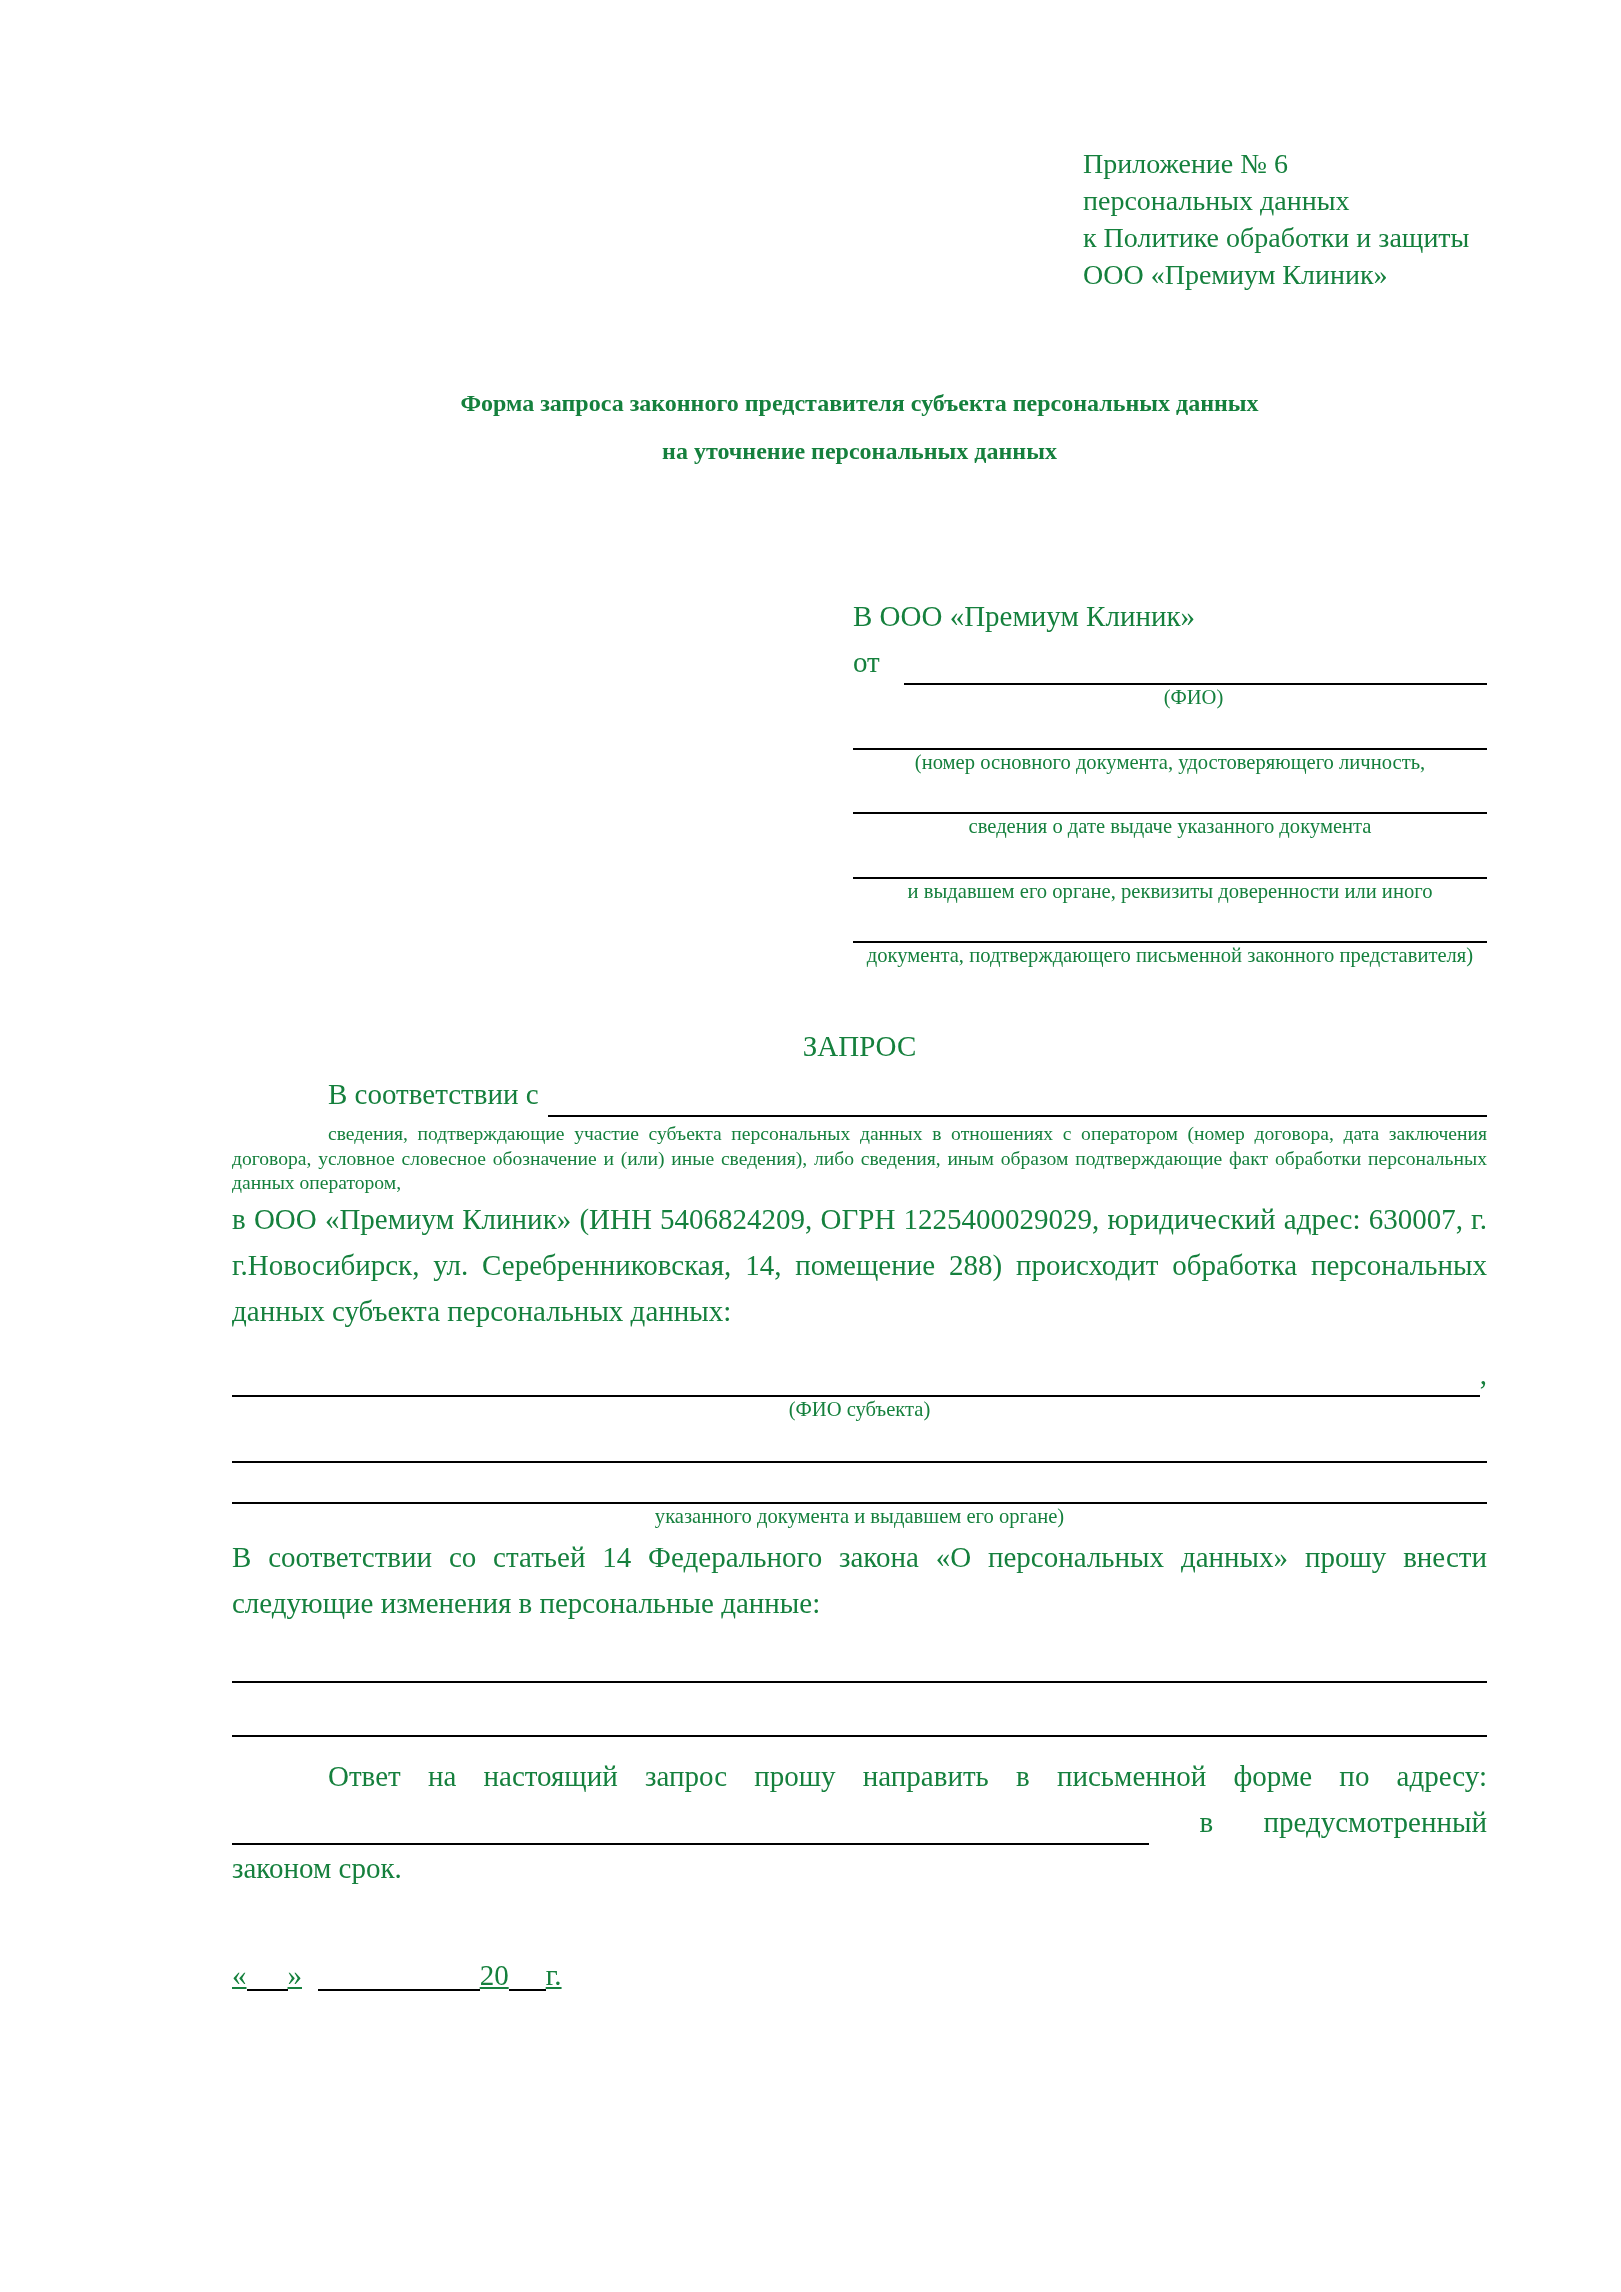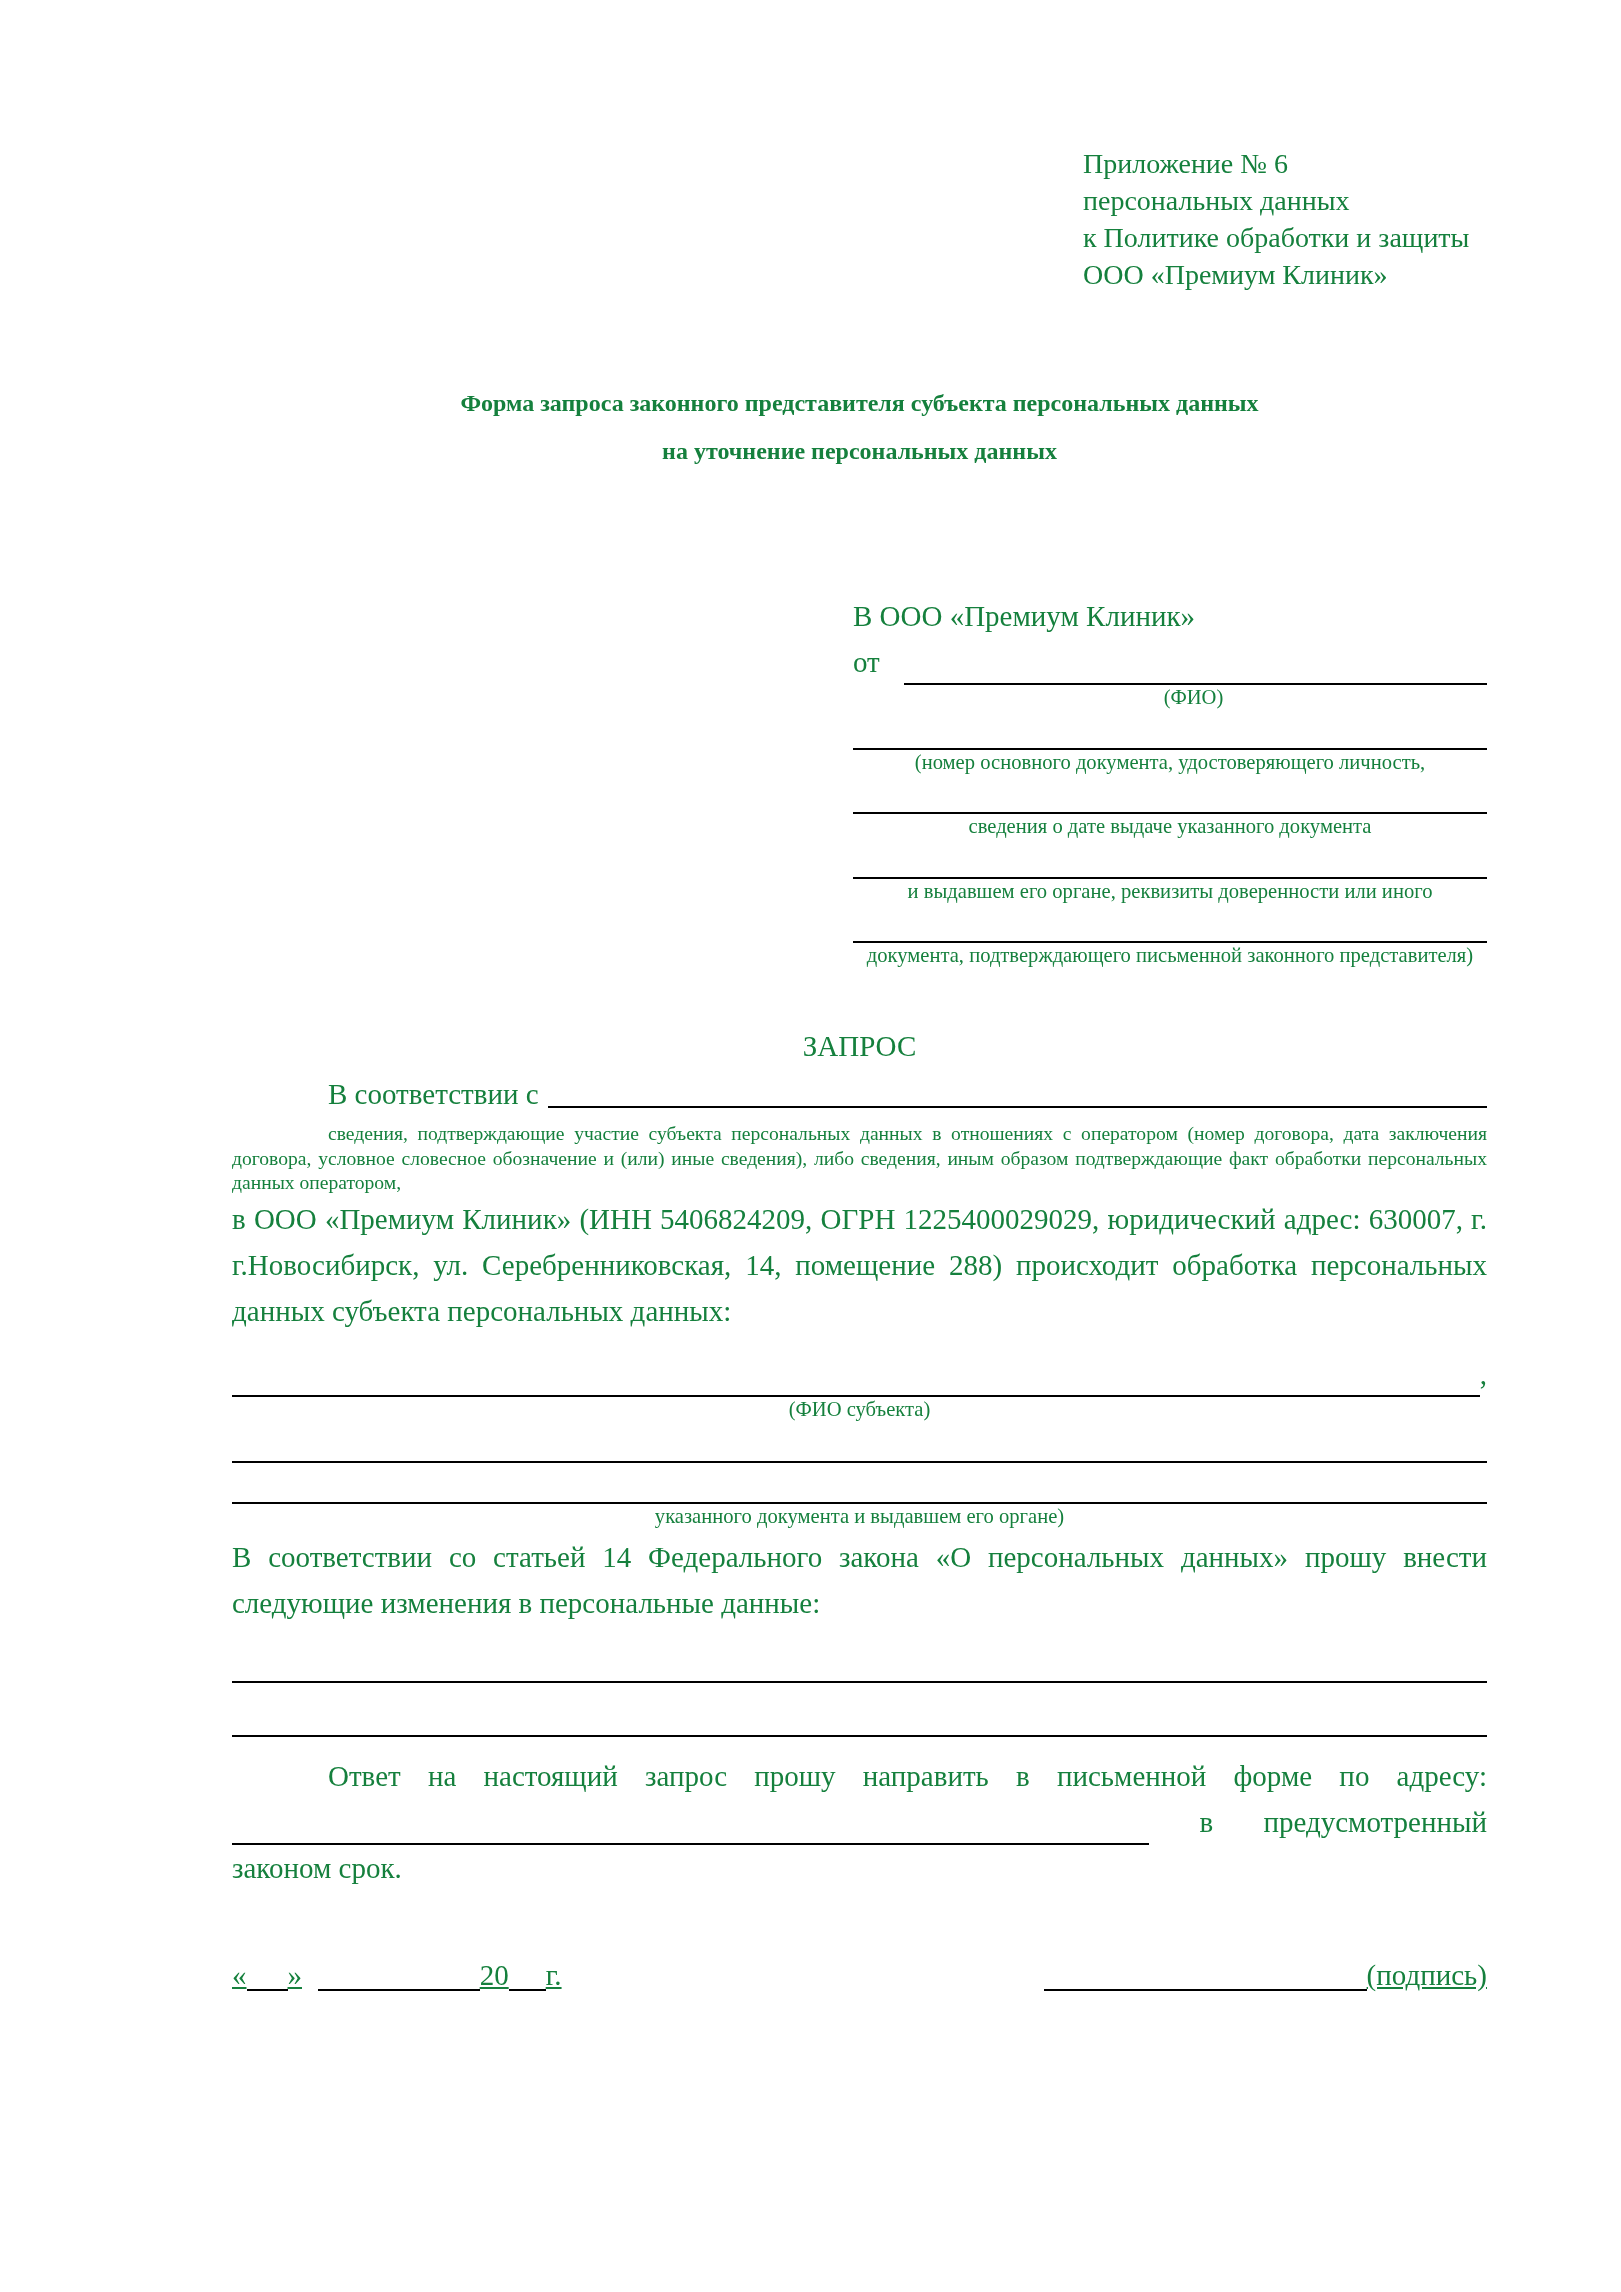--- a/index.html
+++ b/index.html
@@ -56,20 +56,21 @@
     height: 39px;
   }
   .addressee .rule { height: 40px; }
   
   .request-heading {
     margin-top: 55px;
     text-align: center;
   }
   .intro-row {
     display: flex;
+    align-items: flex-end;
     padding-left: 96px;
     margin-top: 2px;
   }
   .intro-row .fill {
     flex: 1 1 auto;
     border-bottom: 2.9px solid #000;
     height: 37px;
     margin-left: 9.8px;
   }
   .fine-print {
@@ -201,20 +202,17 @@
       <span class="blank"></span>
       <span>в</span>
       <span>предусмотренный</span>
     </div>
     <div>законом срок.</div>
 
     <div class="footer-row">
       <div>
         <span>«</span><span class="blank-inline w-day"></span><span>»</span><span class="blank-inline w-month"></span><span>20</span><span class="blank-inline w-year"></span><span>г.</span>
       </div>
-      <div>
-        <span class="blank-inline w-sign"></span><span>(подпись)</span>
-      </div>
     </div>
 
   </div>
 </div>
 
 
 </body></html>

